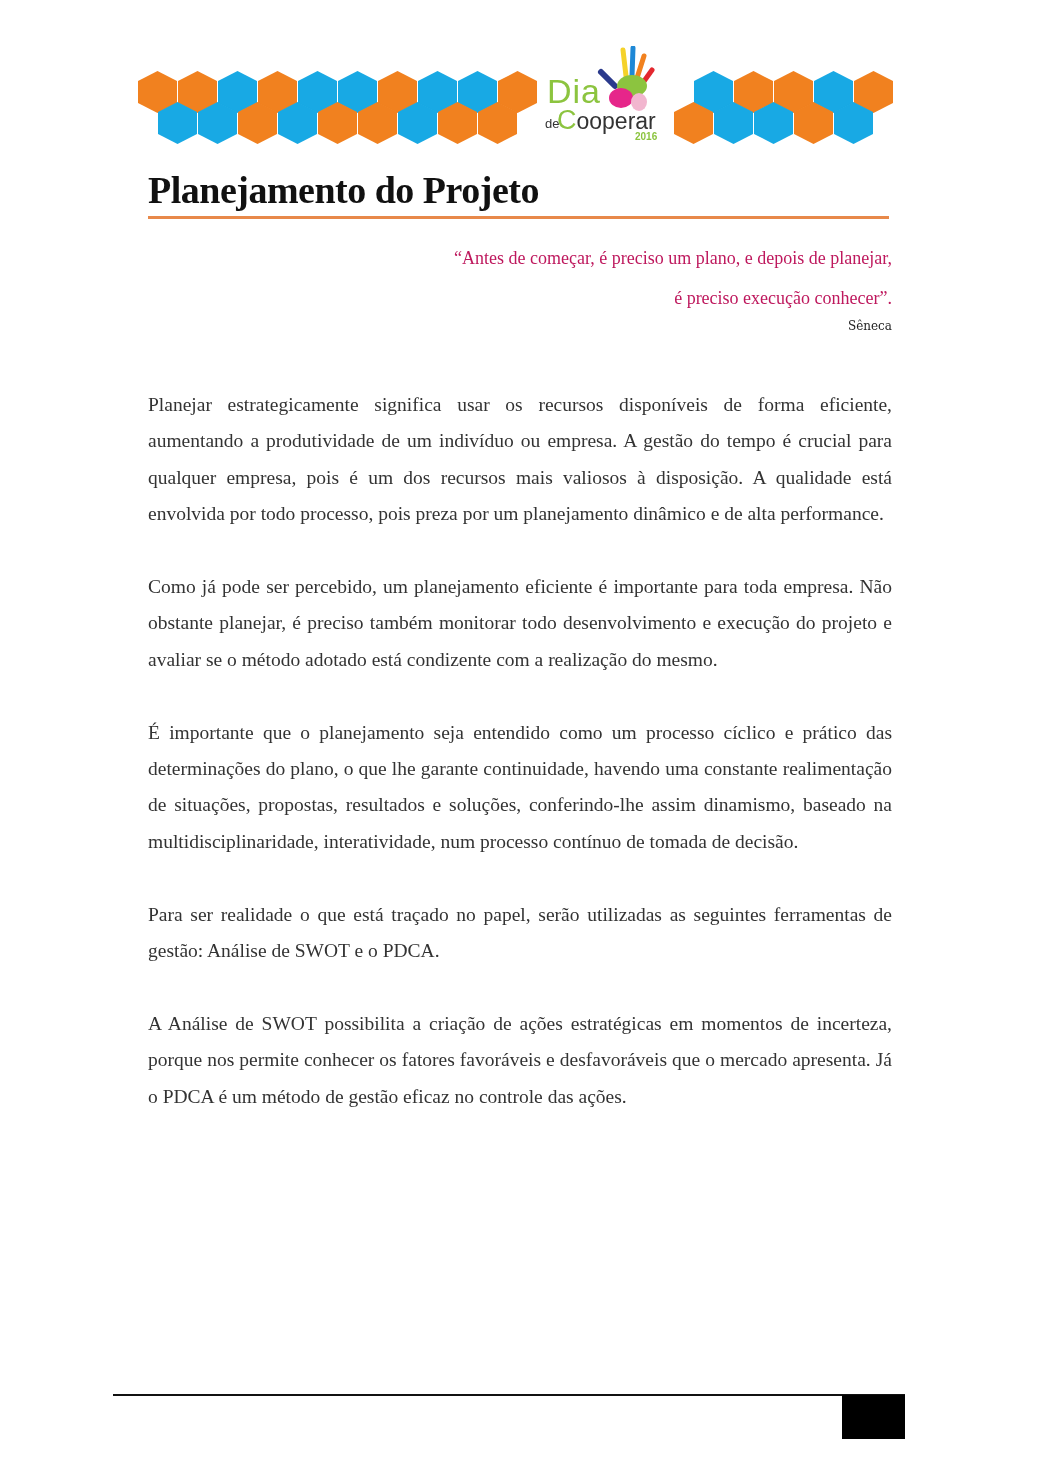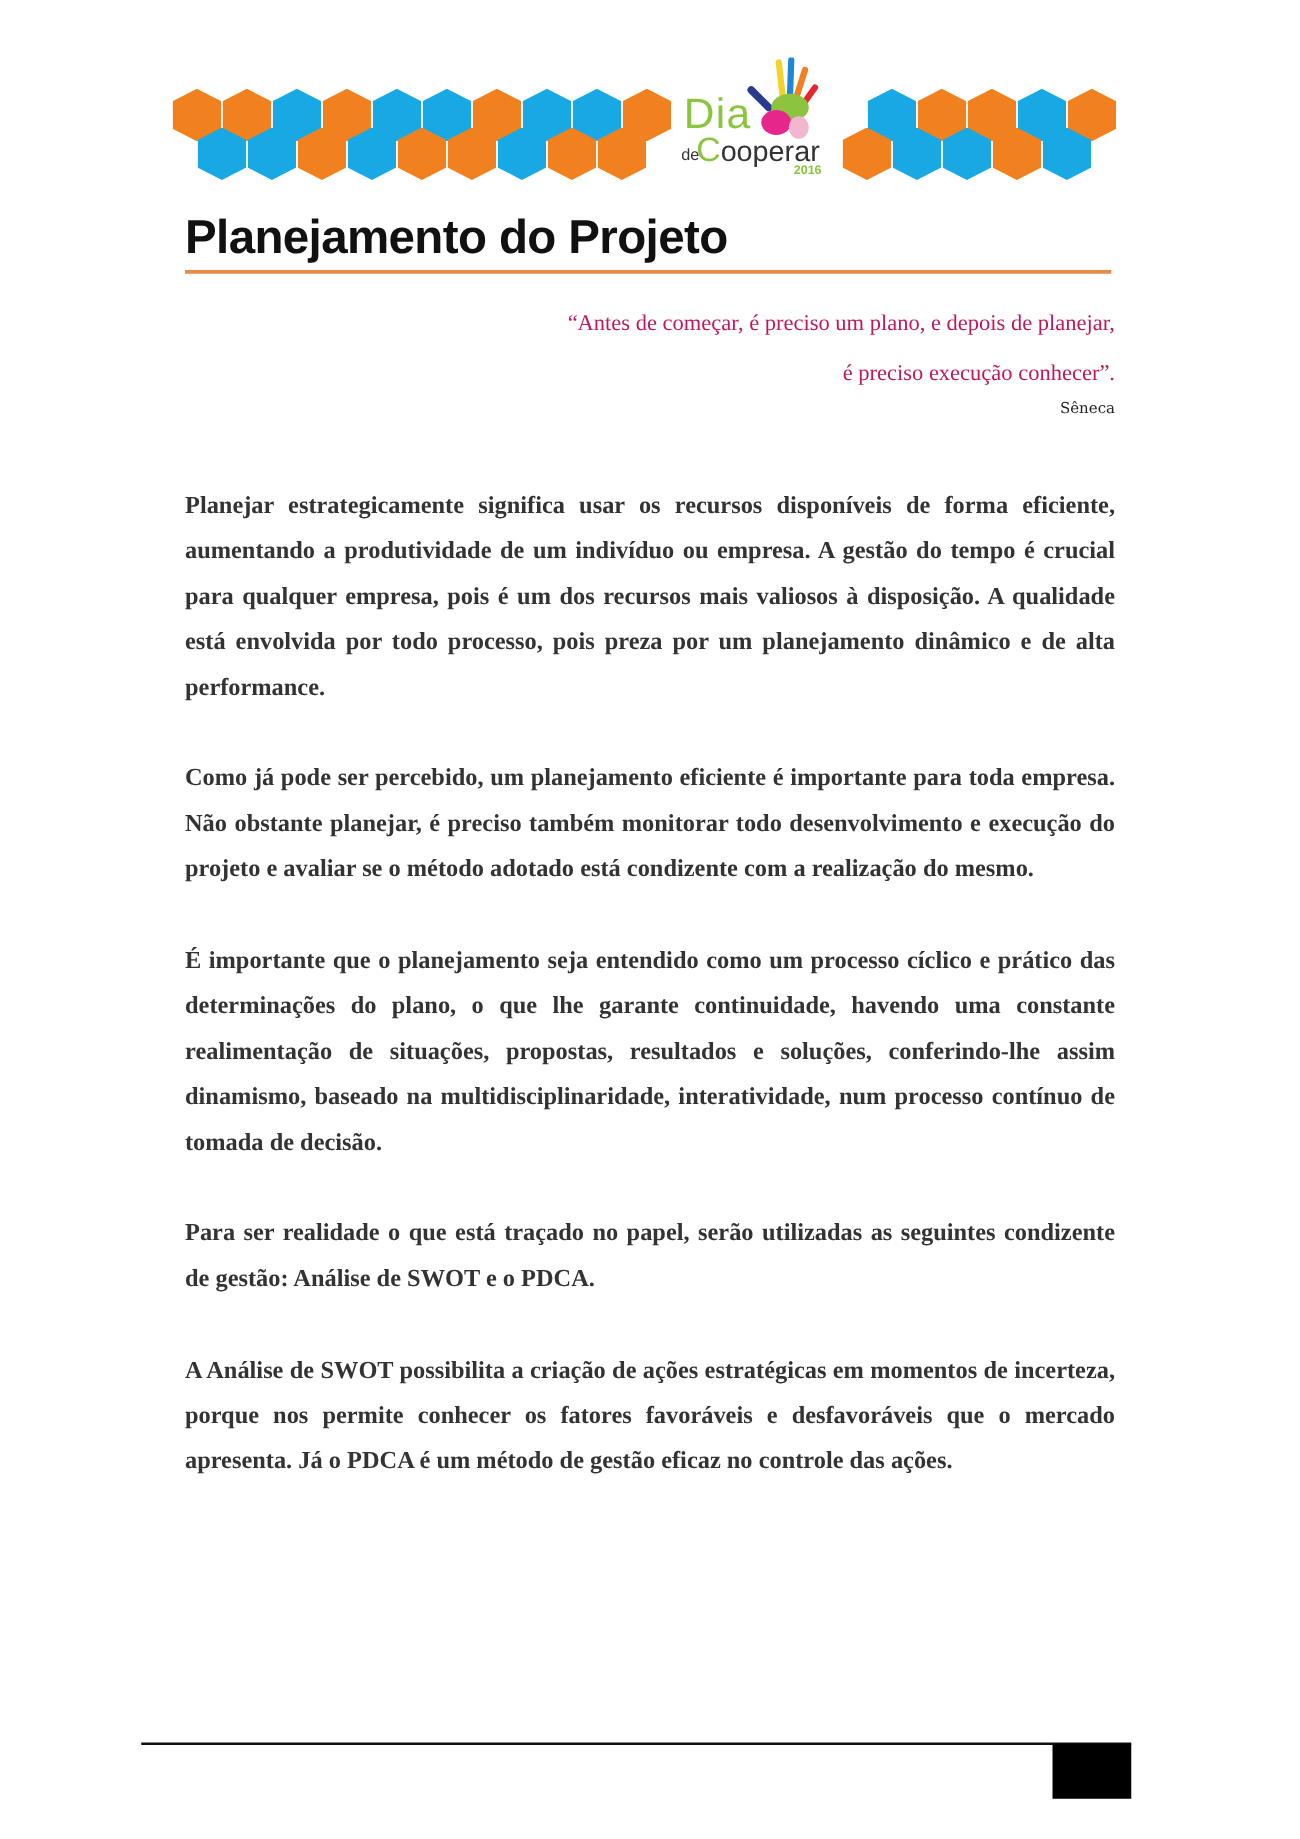--- a/index.html
+++ b/index.html
@@ -9,25 +9,25 @@
          clip-path: polygon(50% 0%, 100% 24%, 100% 76%, 50% 100%, 0% 76%, 0% 24%); }
   .hex.o { background:#f1811f; }
   .hex.b { background:#18a9e4; }
   .logo { position:absolute; left:543px; top:46px; width:125px; height:100px; }
   .logo .dia { position:absolute; left:4px; top:28px; font-family:"Liberation Sans", sans-serif; font-size:34px; color:#8cc43f; letter-spacing:1px; line-height:1; }
   .logo .de { position:absolute; left:2px; top:71px; font-family:"Liberation Sans", sans-serif; font-size:13px; color:#333; line-height:1; }
   .logo .coop { position:absolute; left:14px; top:61px; font-family:"Liberation Sans", sans-serif; font-size:23px; color:#333; line-height:1; }
   .logo .coop .c { color:#8cc43f; font-size:27px; }
   .logo .yr { position:absolute; left:92px; top:86px; font-family:"Liberation Sans", sans-serif; font-size:10px; font-weight:bold; color:#8cc43f; line-height:1; }
   .logo svg { position:absolute; left:52px; top:0; }
-  .title { position:absolute; left:148px; top:168px; font-family:Liberation Sans, sans-serif; font-weight:bold; font-size:38px; color:#111; letter-spacing:-0.5px; line-height:1.2; }
+  .title { position:absolute; left:148px; top:168px; font-family:Liberation Serif, serif; font-weight:bold; font-size:38px; color:#111; letter-spacing:-0.5px; line-height:1.2; }
   .title-rule { position:absolute; left:148px; top:216px; width:741px; height:3px; background:#e8894a; }
   .quote { position:absolute; right:148px; top:238px; width:620px; text-align:right; font-family:Liberation Serif, serif; font-size:18px; color:#be185d; line-height:40px; }
   .author { position:absolute; right:148px; top:319px; font-family:"DejaVu Serif", serif; font-size:12px; color:#222; }
-  .body { position:absolute; left:148px; top:387px; width:744px; font-family:"Liberation Serif", serif; font-size:19.5px; color:#333; line-height:36.4px;font-weight:bold; }
+  .body { position:absolute; left:148px; top:387px; width:744px; font-family:"Liberation Serif", serif; font-size:19.5px; color:#333; line-height:36.4px; }
   .body p { margin:0 0 36.4px 0; text-align:justify; }
   .footer-rule { position:absolute; left:113px; top:1394px; width:792px; height:2px; background:#111; }
   .page-box { position:absolute; left:842px; top:1395px; width:63px; height:44px; background:#000; }
 </style>
 </head>
 <body>
 
 <div class="banner">
   <div id="hex-left-top">
       <div class="hex o" style="left: 138px; top: 71px;"></div>
@@ -91,18 +91,18 @@
 <div class="quote">
   <div>“Antes de começar, é preciso um plano, e depois de planejar,</div>
   <div>é preciso execução conhecer”.</div>
 </div>
 <div class="author">Sêneca</div>
 
 <div class="body">
   <p>Planejar estrategicamente significa usar os recursos disponíveis de forma eficiente, aumentando a produtividade de um indivíduo ou empresa. A gestão do tempo é crucial para qualquer empresa, pois é um dos recursos mais valiosos à disposição. A qualidade está envolvida por todo processo, pois preza por um planejamento dinâmico e de alta performance.</p>
   <p>Como já pode ser percebido, um planejamento eficiente é importante para toda empresa. Não obstante planejar, é preciso também monitorar todo desenvolvimento e execução do projeto e avaliar se o método adotado está condizente com a realização do mesmo.</p>
   <p>É importante que o planejamento seja entendido como um processo cíclico e prático das determinações do plano, o que lhe garante continuidade, havendo uma constante realimentação de situações, propostas, resultados e soluções, conferindo-lhe assim dinamismo, baseado na multidisciplinaridade, interatividade, num processo contínuo de tomada de decisão.</p>
-  <p>Para ser realidade o que está traçado no papel, serão utilizadas as seguintes condizente de gestão:  Análise de SWOT e o PDCA.</p>
+  <p>Para ser realidade o que está traçado no papel, serão utilizadas as seguintes ferramentas de gestão:  Análise de SWOT e o PDCA.</p>
   <p>A Análise de SWOT possibilita a criação de ações estratégicas em momentos de incerteza, porque nos permite conhecer os fatores favoráveis e desfavoráveis que o mercado apresenta. Já o PDCA é um método de gestão eficaz no controle das ações.</p>
 </div>
 
 <div class="footer-rule"></div>
 <div class="page-box"></div>
 
 </body></html>

